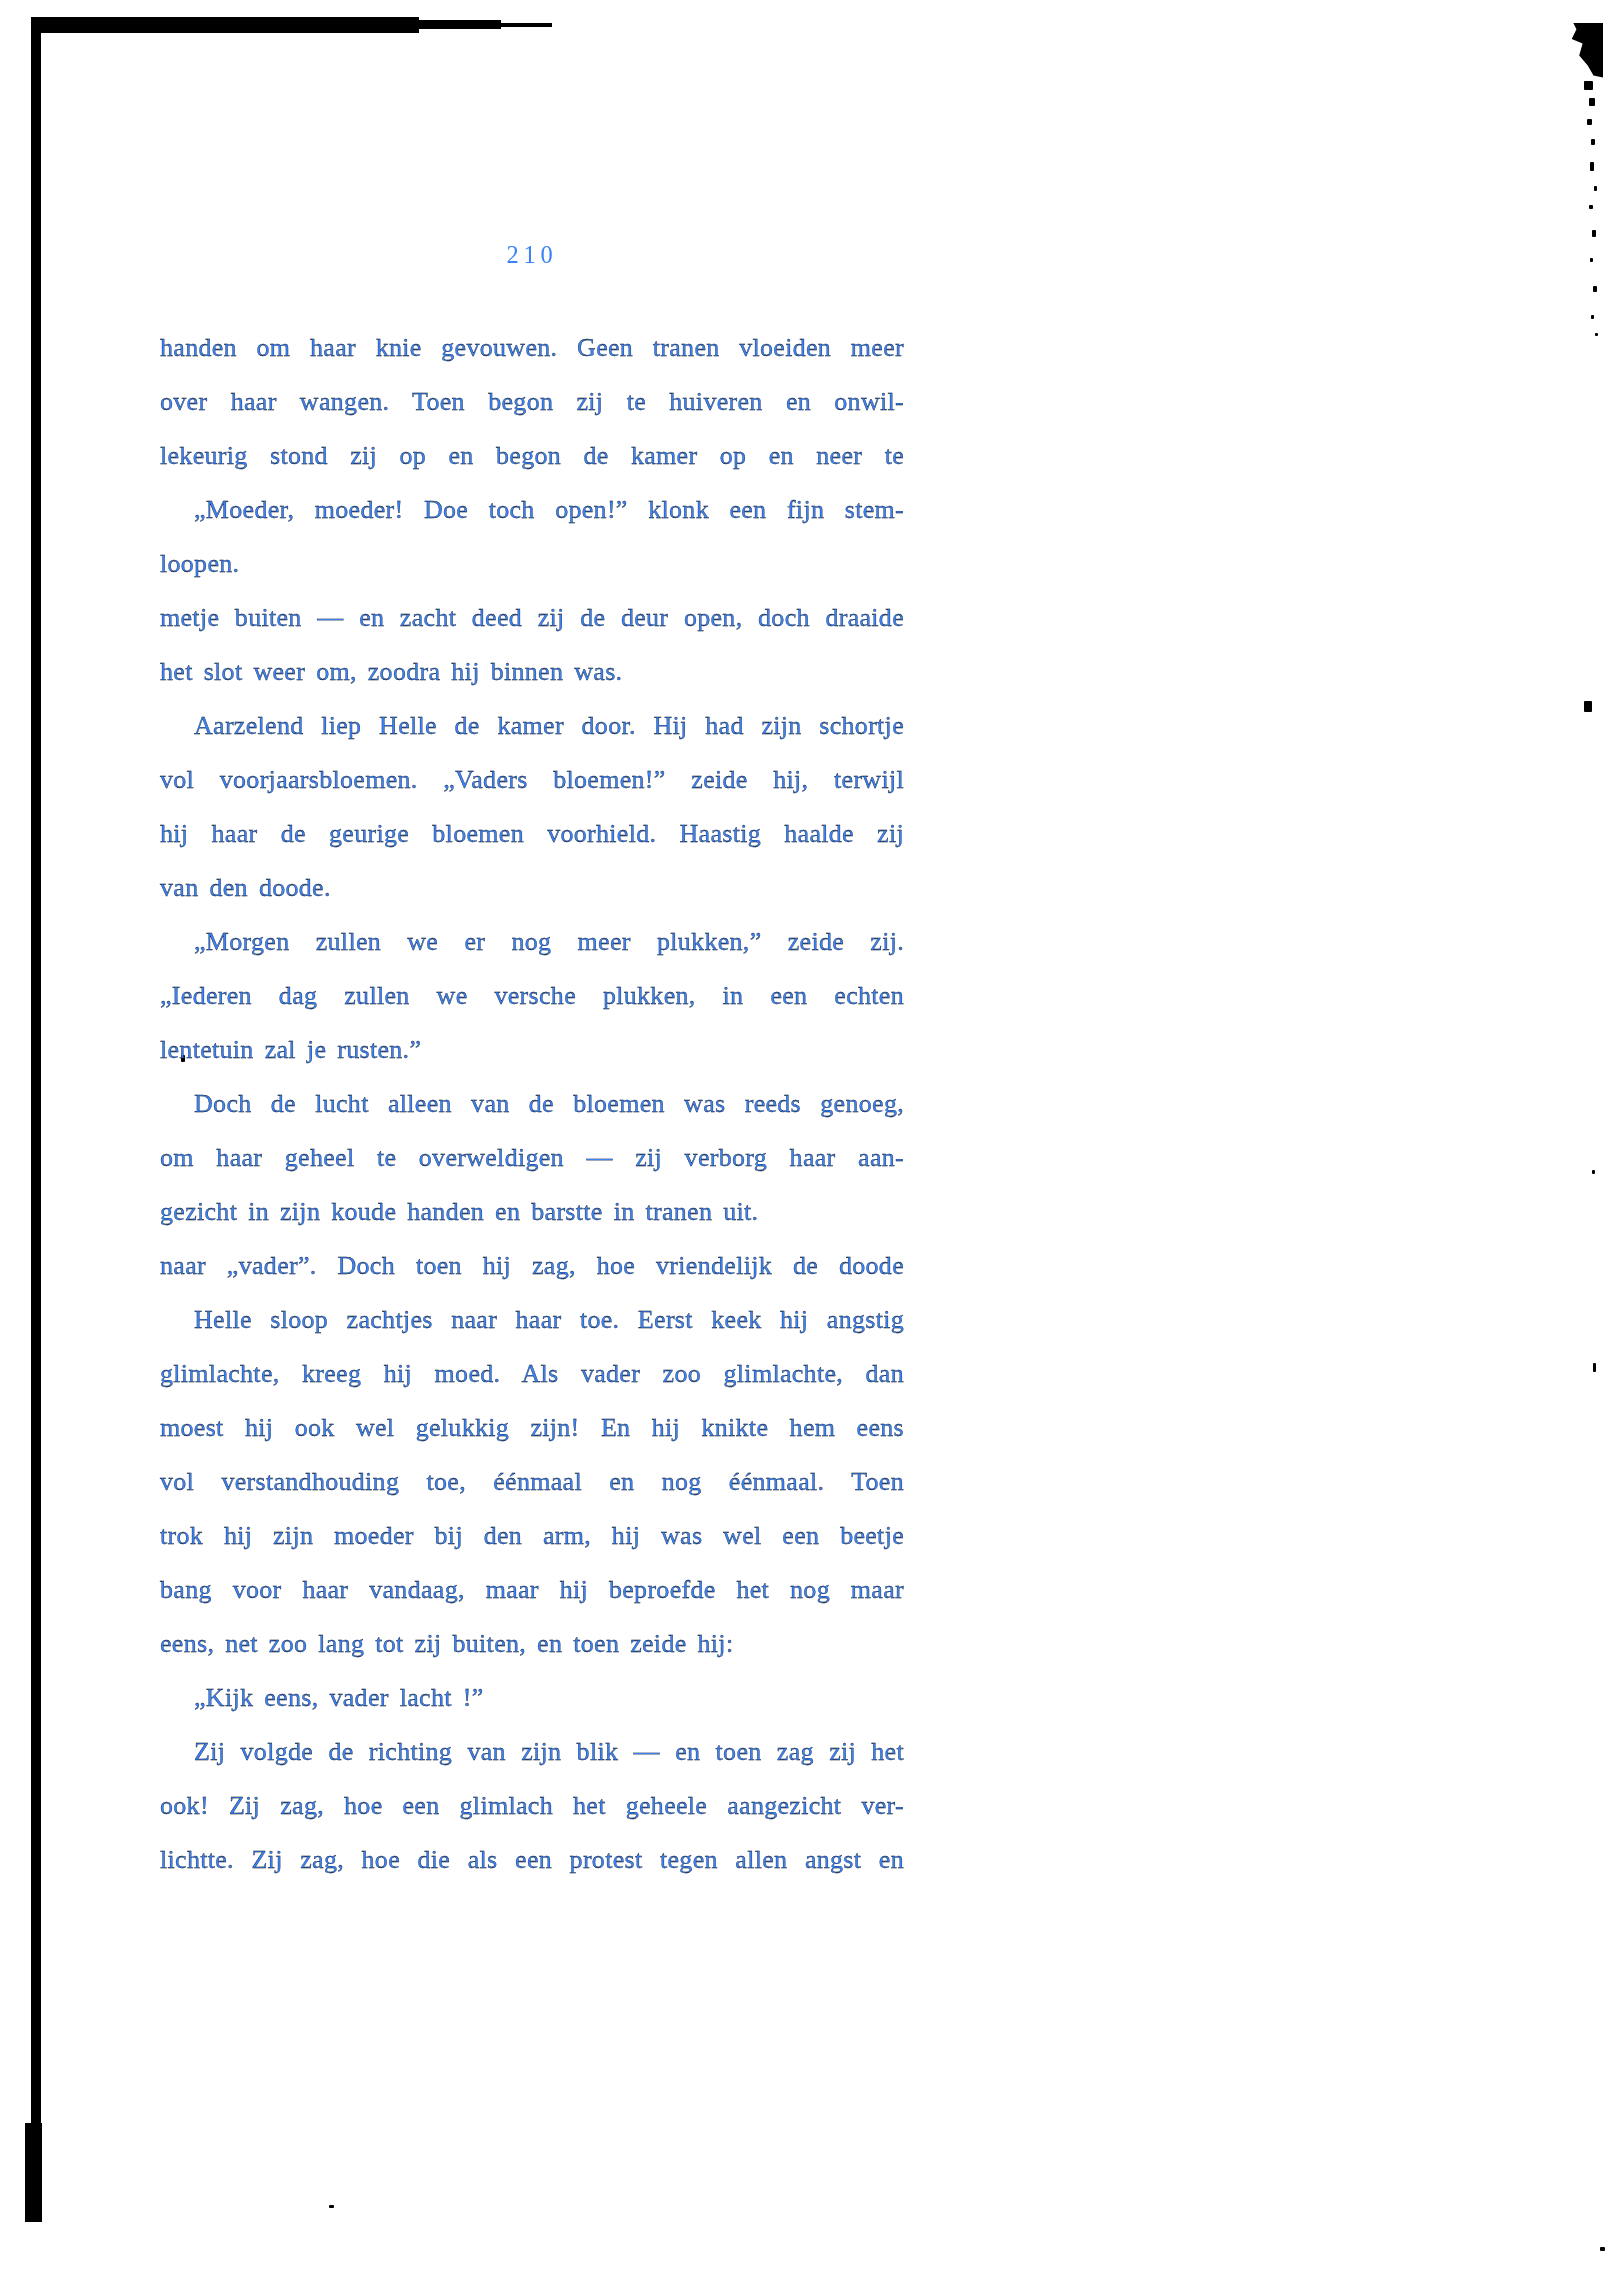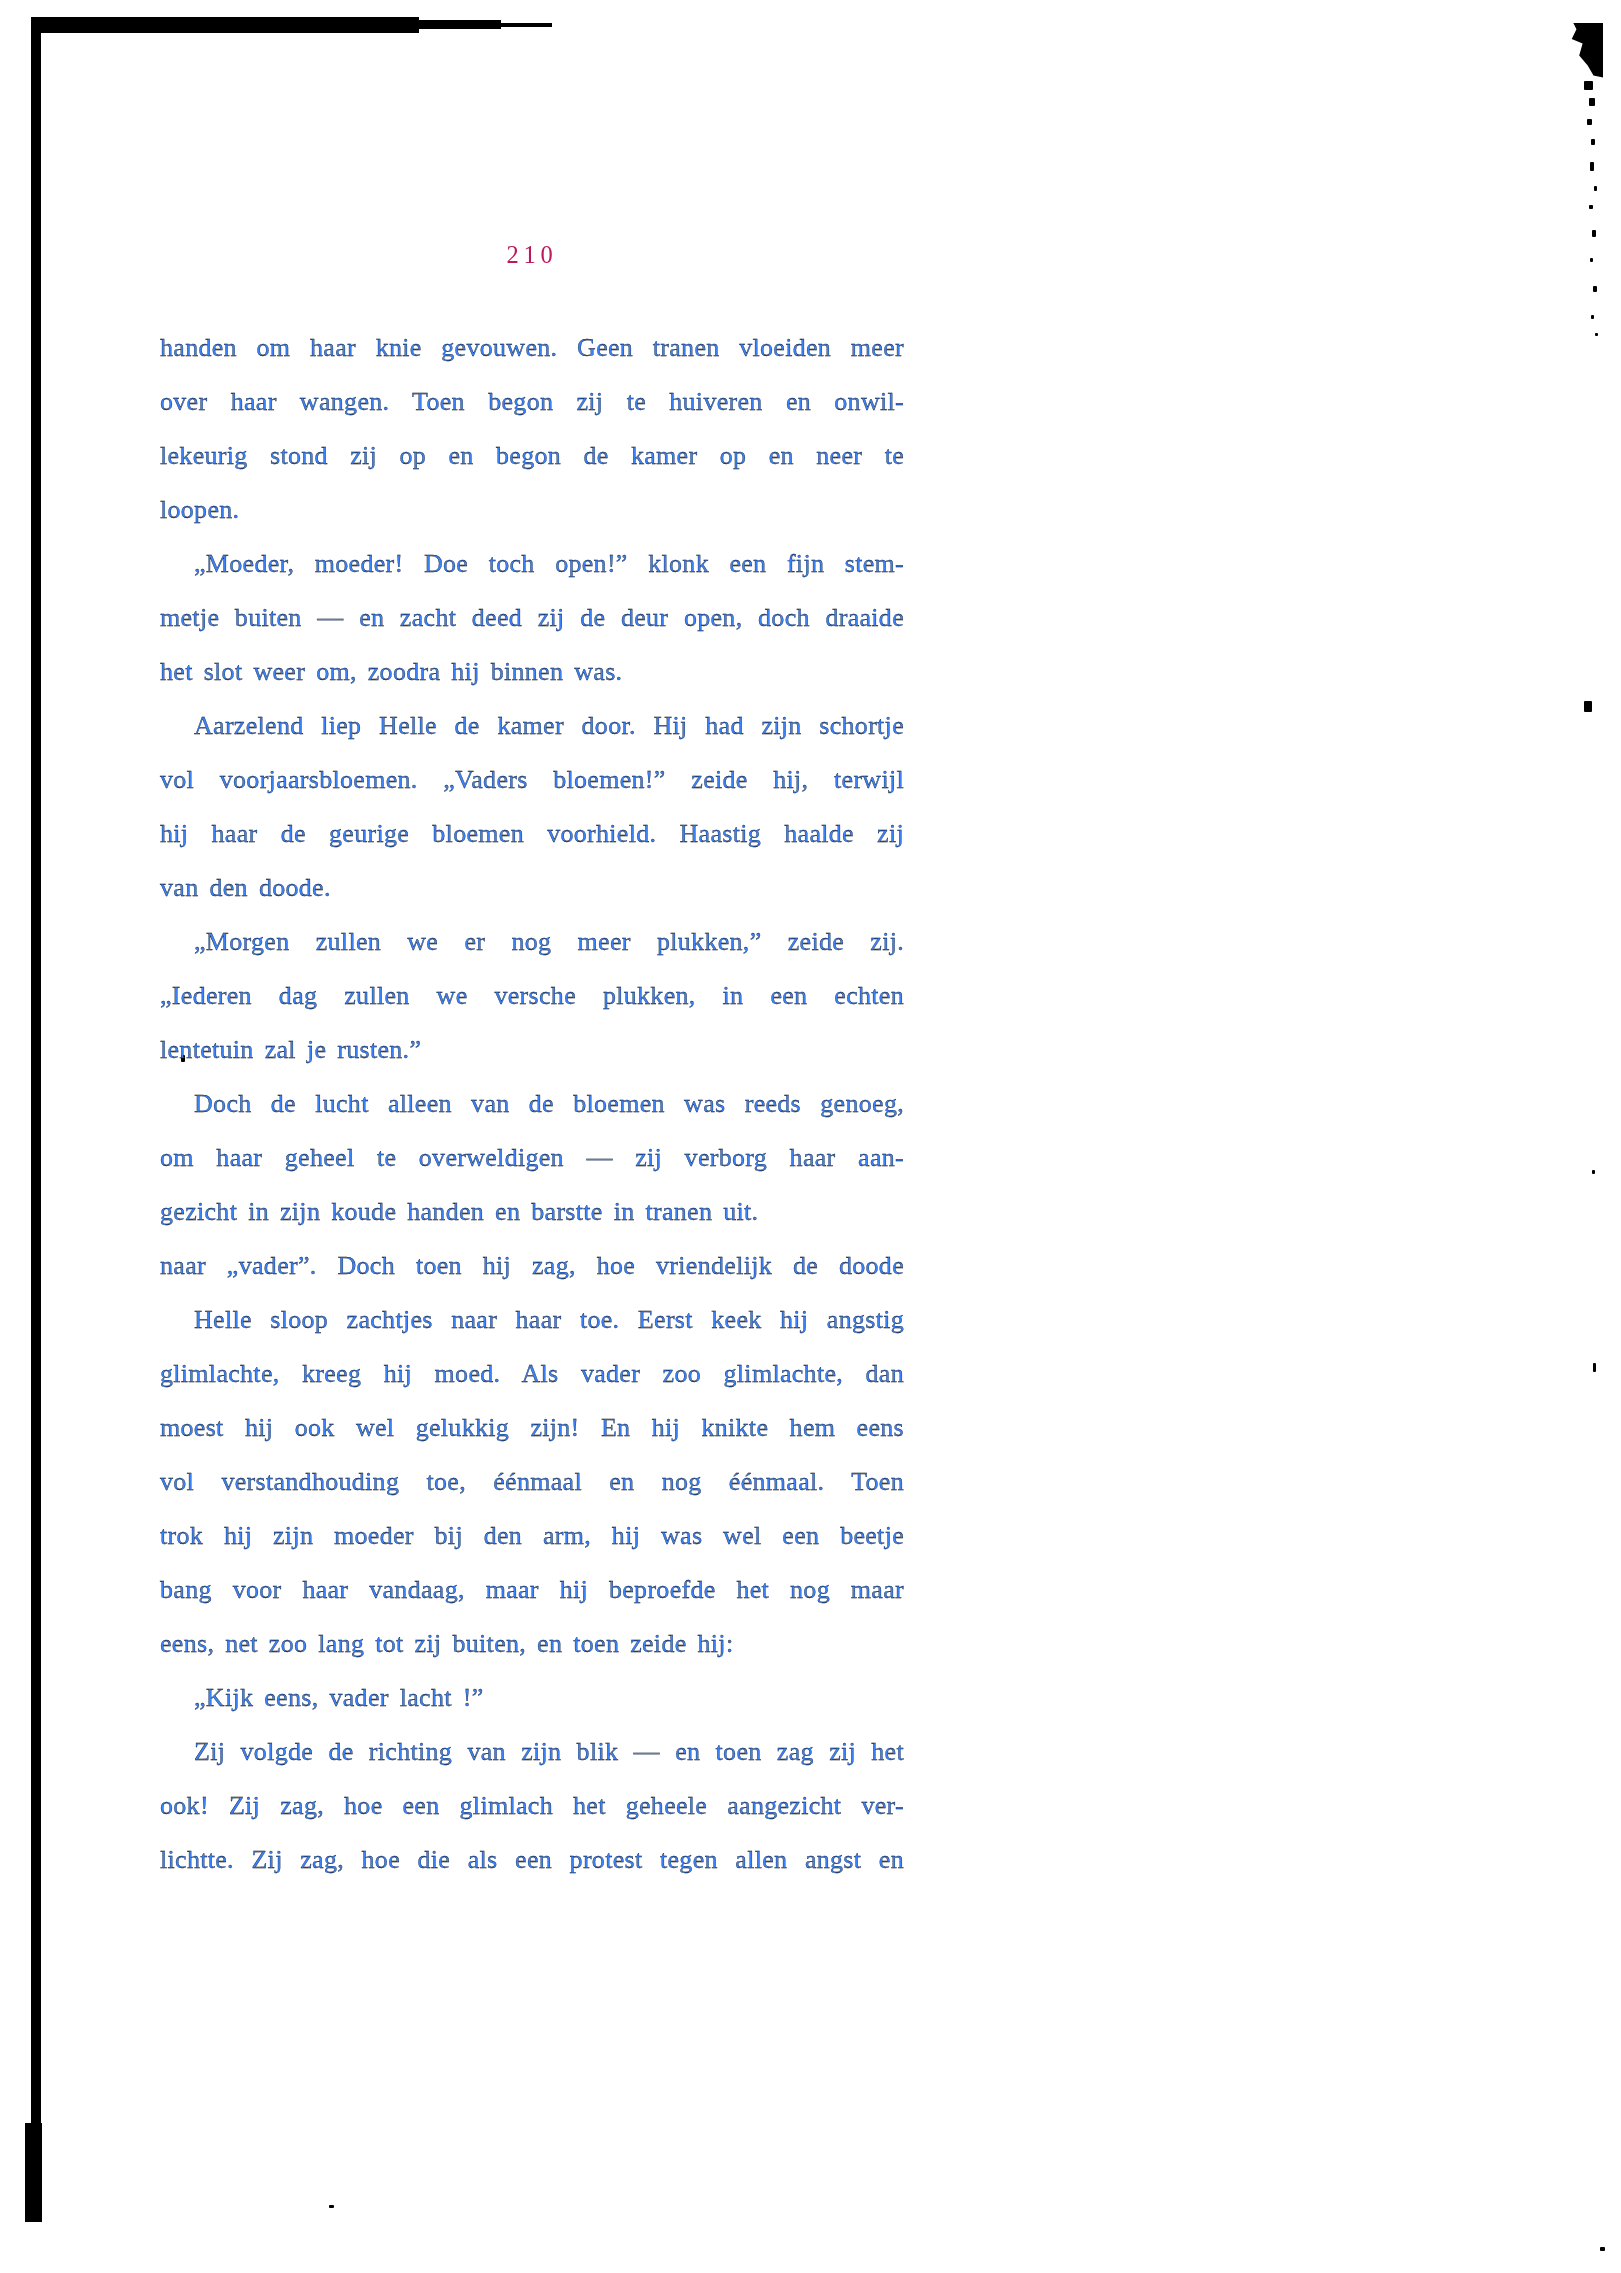--- a/index.html
+++ b/index.html
@@ -16,21 +16,21 @@
   .border-top-2{left:414px;top:20px;width:87px;height:9.4px;}
   .border-top-3{left:494px;top:22.6px;width:58px;height:4.7px;}
   .blob{
     position:absolute;left:1569px;top:22.6px;width:34px;height:55px;background:#000;
     clip-path:polygon(12% 0,100% 0,100% 100%,72% 96%,55% 78%,30% 60%,40% 38%,8% 30%,22% 12%);
   }
   .speck{position:absolute;background:#000;border-radius:0.9px;}
   
   .page-number{
     position:absolute;left:160px;top:241px;width:744px;
-    text-align:center;font-size:24.5px;letter-spacing:4.7px;color:#be185d;
+    text-align:center;font-size:24.5px;letter-spacing:4.7px;color:#3b82f6;
   }
   .text-block{position:absolute;left:160px;top:321px;width:744px;color:#3b82f6;}
   .line{
     height:54px;line-height:54px;font-size:26px;
     text-align:justify;text-align-last:justify;
     word-spacing:2.8px;letter-spacing:0.3px;
     -webkit-text-stroke:0.3px #000;
     white-space:nowrap;
   }
   .line.no-just{text-align:left;text-align-last:left;word-spacing:4.2px;}
@@ -66,22 +66,22 @@
   <div class="speck" style="left:1592px;top:1170px;width:2.8px;height:3.8px;"></div>
   <div class="speck" style="left:1593px;top:1363px;width:2.8px;height:8.5px;"></div>
   <div class="speck" style="left:329px;top:2205px;width:4.7px;height:2.8px;"></div>
   <div class="speck" style="left:1600px;top:2247px;width:4.7px;height:3.8px;"></div>
 
   <div class="page-number">210</div>
   <div class="text-block" id="text-block">
       <div class="line">handen om haar knie gevouwen. Geen tranen vloeiden meer</div>
       <div class="line">over haar wangen. Toen begon zij te huiveren en onwil-</div>
       <div class="line">lekeurig stond zij op en begon de kamer op en neer te</div>
+      <div class="line indent">„Moeder, moeder! Doe toch open!” klonk een fijn stem-</div>
       <div class="line no-just">loopen.</div>
-      <div class="line indent">„Moeder, moeder! Doe toch open!” klonk een fijn stem-</div>
       <div class="line">metje buiten — en zacht deed zij de deur open, doch draaide</div>
       <div class="line no-just">het slot weer om, zoodra hij binnen was.</div>
       <div class="line indent">Aarzelend liep Helle de kamer door. Hij had zijn schortje</div>
       <div class="line">vol voorjaarsbloemen. „Vaders bloemen!” zeide hij, terwijl</div>
       <div class="line">hij haar de geurige bloemen voorhield. Haastig haalde zij</div>
       <div class="line no-just">van den doode.</div>
       <div class="line indent">„Morgen zullen we er nog meer plukken,” zeide zij.</div>
       <div class="line">„Iederen dag zullen we versche plukken, in een echten</div>
       <div class="line no-just">lentetuin zal je rusten.”</div>
       <div class="line indent">Doch de lucht alleen van de bloemen was reeds genoeg,</div>

